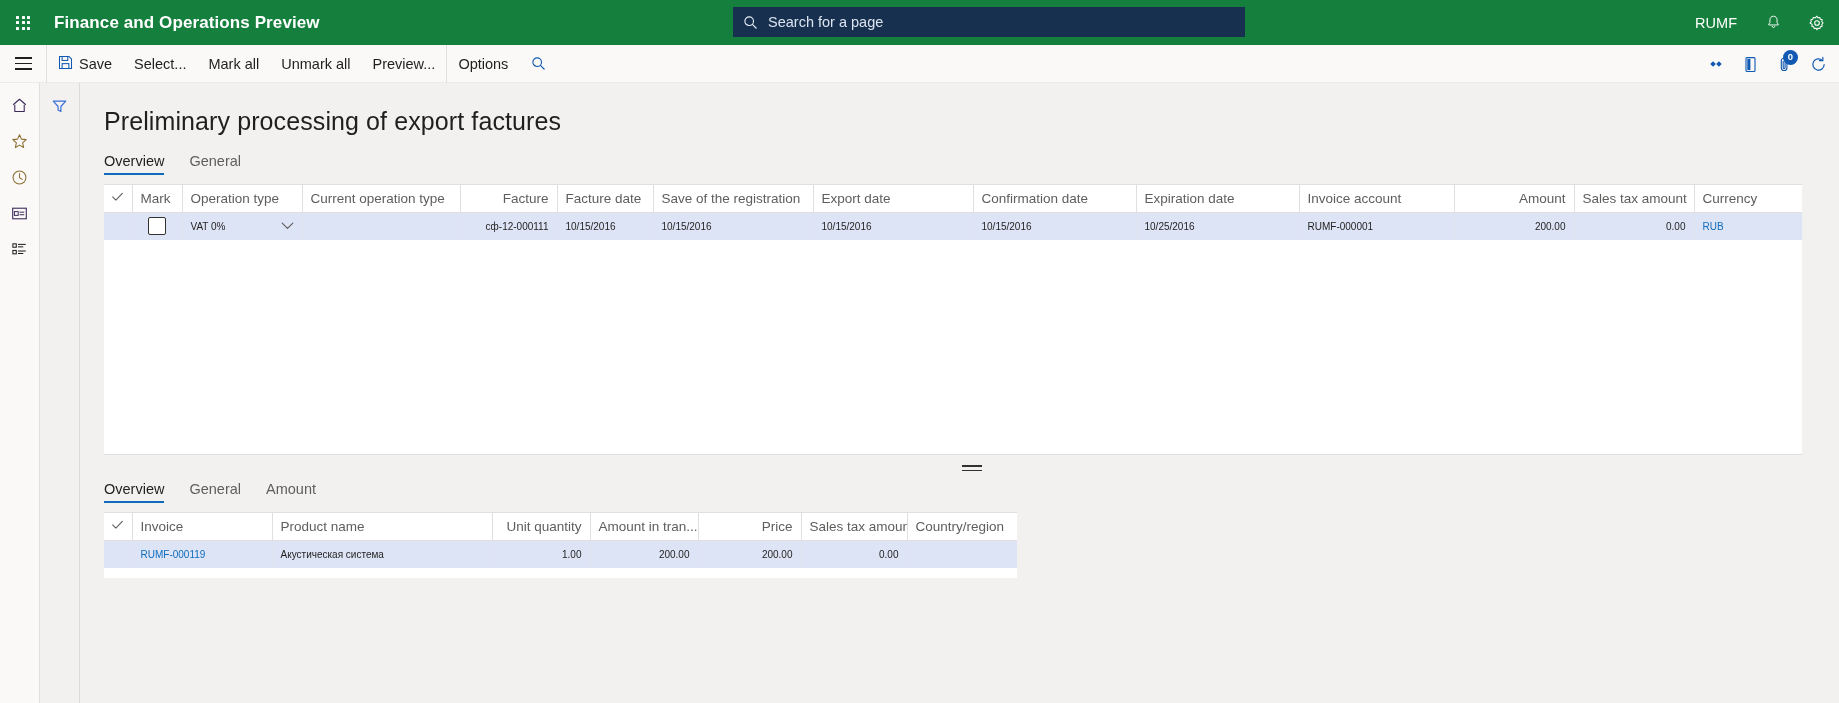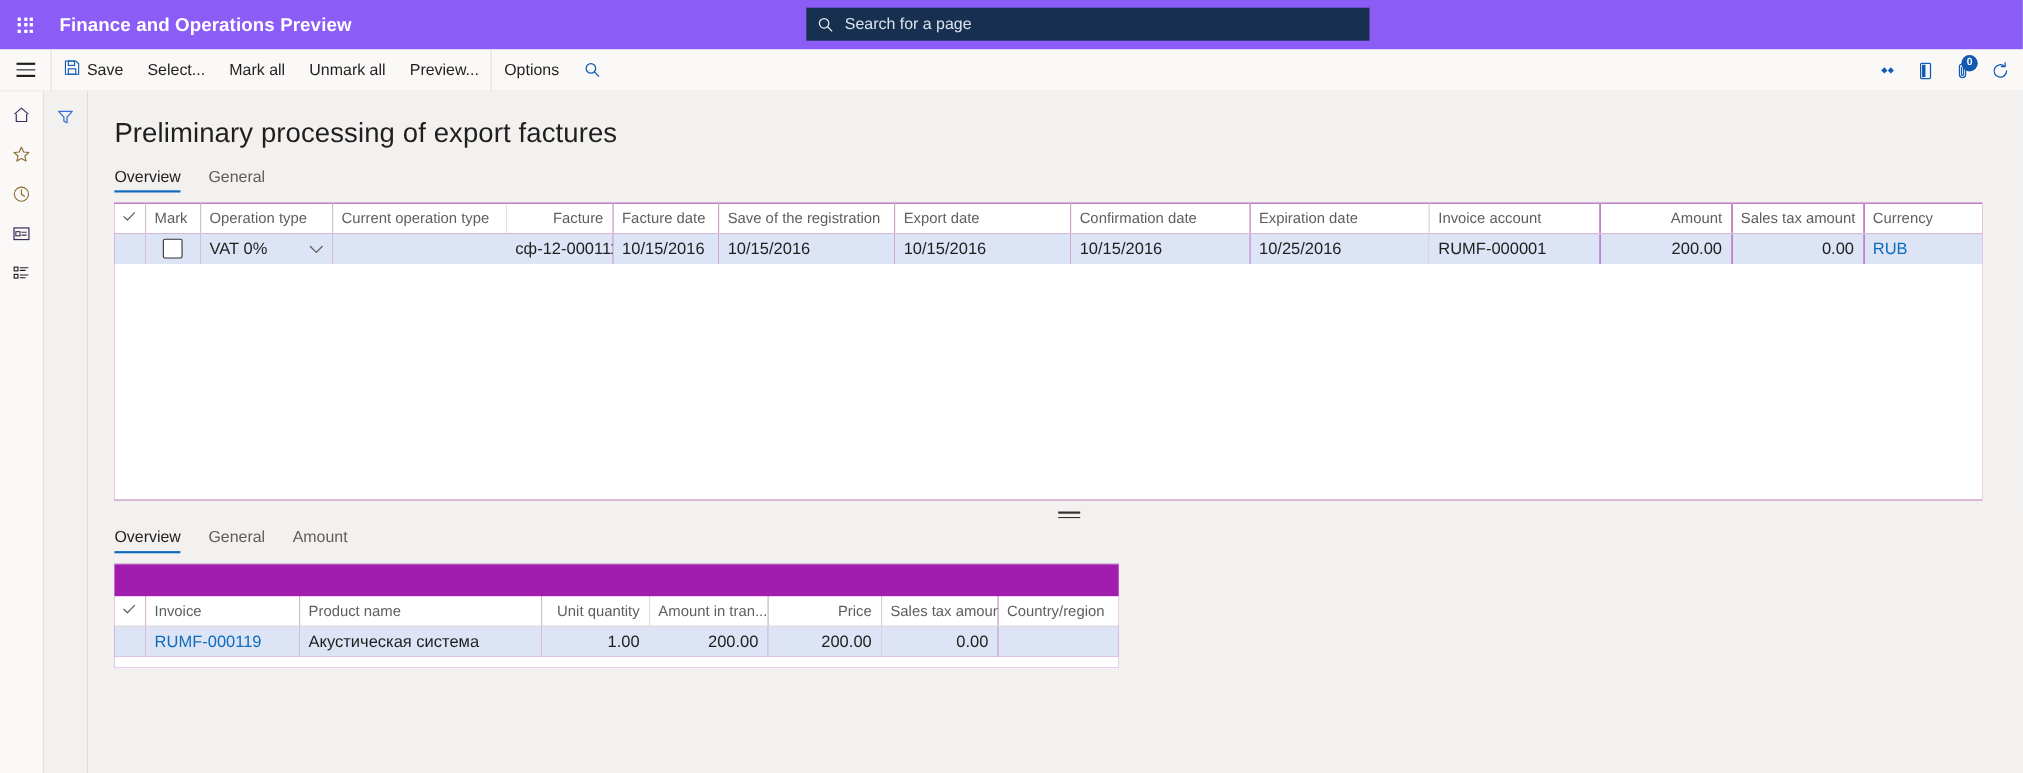--- a/index.html
+++ b/index.html
@@ -7,21 +7,21 @@
     margin: 0; padding: 0;
     width: 1839px; height: 703px;
     overflow: hidden;
     font-family: "Liberation Sans", sans-serif;
     background: #ffffff;
   }
 
   
   .topbar {
     height: 45px;
-    background: #8b5cf6;
+    background: #15803d;
     display: flex;
     align-items: center;
     position: relative;
   }
   .waffle {
     width: 46px; height: 45px;
     display: flex; align-items: center; justify-content: center;
     cursor: pointer;
   }
   .waffle-grid {
@@ -176,21 +176,21 @@
   .tab.active::after {
     content: "";
     position: absolute;
     left: 0; right: 12px; bottom: 0;
     height: 2px;
     background: #0f6cbd;
   }
 
   
   .grid-wrap {
-    background: #a21caf;
+    background: #404040;
     border: 1px solid #e1dfdd;
     border-left: none; border-right: none;
   }
   table.grid {
     border-collapse: collapse;
     table-layout: fixed;
     font-size: 13.5px;
     color: #201f1e;
   }
   table.grid th {
@@ -208,21 +208,21 @@
     font-size: 13.5px;
   }
   table.grid th.num { text-align: right; }
   table.grid th.selcol { width: 28px; text-align: center; padding: 0; }
   table.grid td {
     padding: 4px 8px;
     height: 28px;
     border-right: 1px solid #dfe3ee;
     white-space: nowrap;
     overflow: hidden;
-    font-size: 15px;
+    font-size: 10px;
   }
   table.grid td.num { text-align: right; }
   table.grid tr.row { background: #dde4f6; }
   table.grid td.selcol { width: 28px; padding: 0; }
   .link { color: #0f6cbd; cursor: pointer; }
   .chk {
     width: 18px; height: 18px;
     border: 1.5px solid #323130;
     background: #ffffff;
     border-radius: 2px;
@@ -269,20 +269,35 @@
   <div class="searchwrap">
     <span class="sicon">
       <svg width="15" height="15" viewBox="0 0 16 16">
           <circle cx="6.6" cy="6.6" r="4.6" fill="none" stroke="#e8eef7" stroke-width="1.2"></circle>
           <line x1="10" y1="10" x2="14.4" y2="14.4" stroke="#e8eef7" stroke-width="1.2"></line>
         </svg>
     </span>
     <input type="text" placeholder="Search for a page" style="">
   </div>
 
+  <div class="topright">
+    <div class="company-id">RUMF</div>
+    <div class="tr-icon">
+      <svg width="17" height="17" viewBox="0 0 20 20">
+          <path d="M10 2.6c-2.5 0-4.2 1.9-4.2 4.3v3.3L4.4 12v.9h11.2V12l-1.4-1.8V6.9c0-2.4-1.7-4.3-4.2-4.3z" fill="none" stroke="#fff" stroke-width="1.1" stroke-linejoin="round"></path>
+          <path d="M8.4 14.3c0 .9.7 1.5 1.6 1.5s1.6-.6 1.6-1.5" fill="none" stroke="#fff" stroke-width="1.1"></path>
+        </svg>
+    </div>
+    <div class="tr-icon">
+      <svg width="18" height="18" viewBox="0 0 20 20">
+          <circle cx="10" cy="10" r="2.6" fill="none" stroke="#fff" stroke-width="1.15"></circle>
+          <path d="M10 2.4l1 1.9 2.1-.5.7 2 2 .6-.5 2.1 1.5 1.5-1.5 1.5.5 2.1-2 .6-.7 2-2.1-.5-1 1.9-1-1.9-2.1.5-.7-2-2-.6.5-2.1L2.2 10l1.5-1.5-.5-2.1 2-.6.7-2 2.1.5z" fill="none" stroke="#fff" stroke-width="1.15" stroke-linejoin="round"></path>
+        </svg>
+    </div>
+  </div>
 </div>
 
 <div class="toolbar">
   <div class="hamburger">
     <div class="bars">
         <span></span>
         <span></span>
         <span></span>
       </div>
   </div>
@@ -503,21 +518,21 @@
       </div>
       <div class="tab">
         <span>General</span>
       </div>
       <div class="tab">
         <span>Amount</span>
       </div>
     </div>
 
     <div class="grid-wrap" id="lines-grid-wrap" style="margin-top: 9px; border-bottom: none; width: 913px;">
-      <table class="grid" id="lines-grid-table" style="width: 913px; margin-top: 29px;">
+      <table class="grid" id="lines-grid-table" style="width: 913px;">
           <colgroup>
             <col style="width: 28px;">
             <col style="width: 140px;">
             <col style="width: 220px;">
             <col style="width: 98px;">
             <col style="width: 108px;">
             <col style="width: 103px;">
             <col style="width: 106px;">
             <col style="width: 110px;">
           </colgroup>

